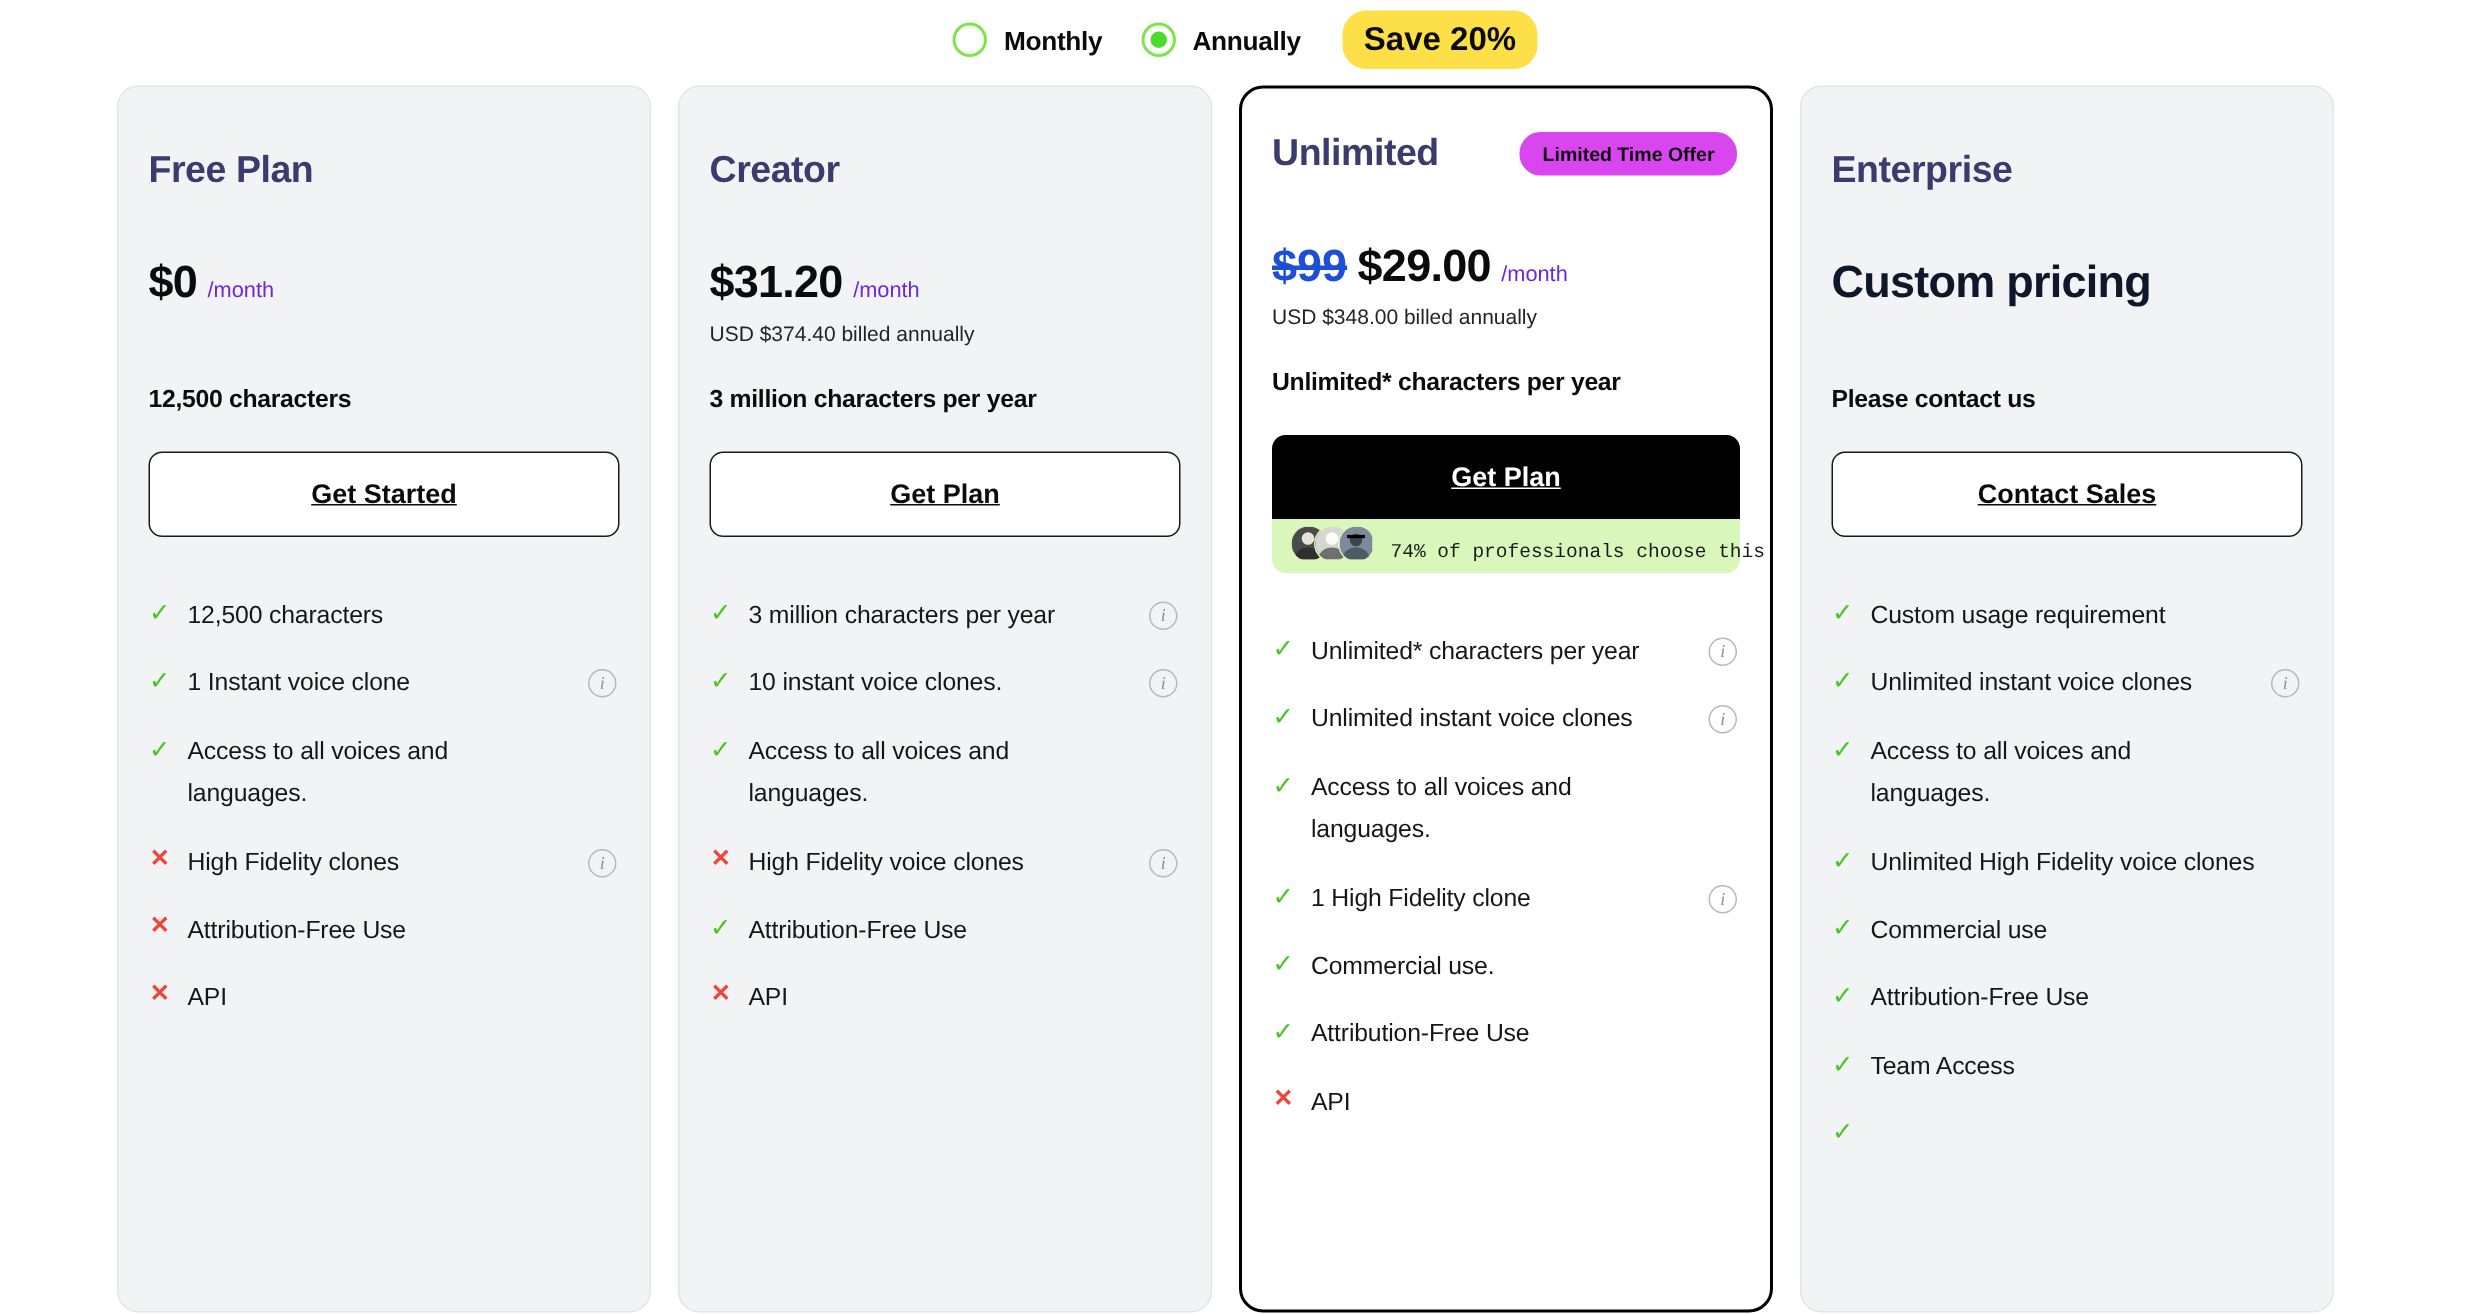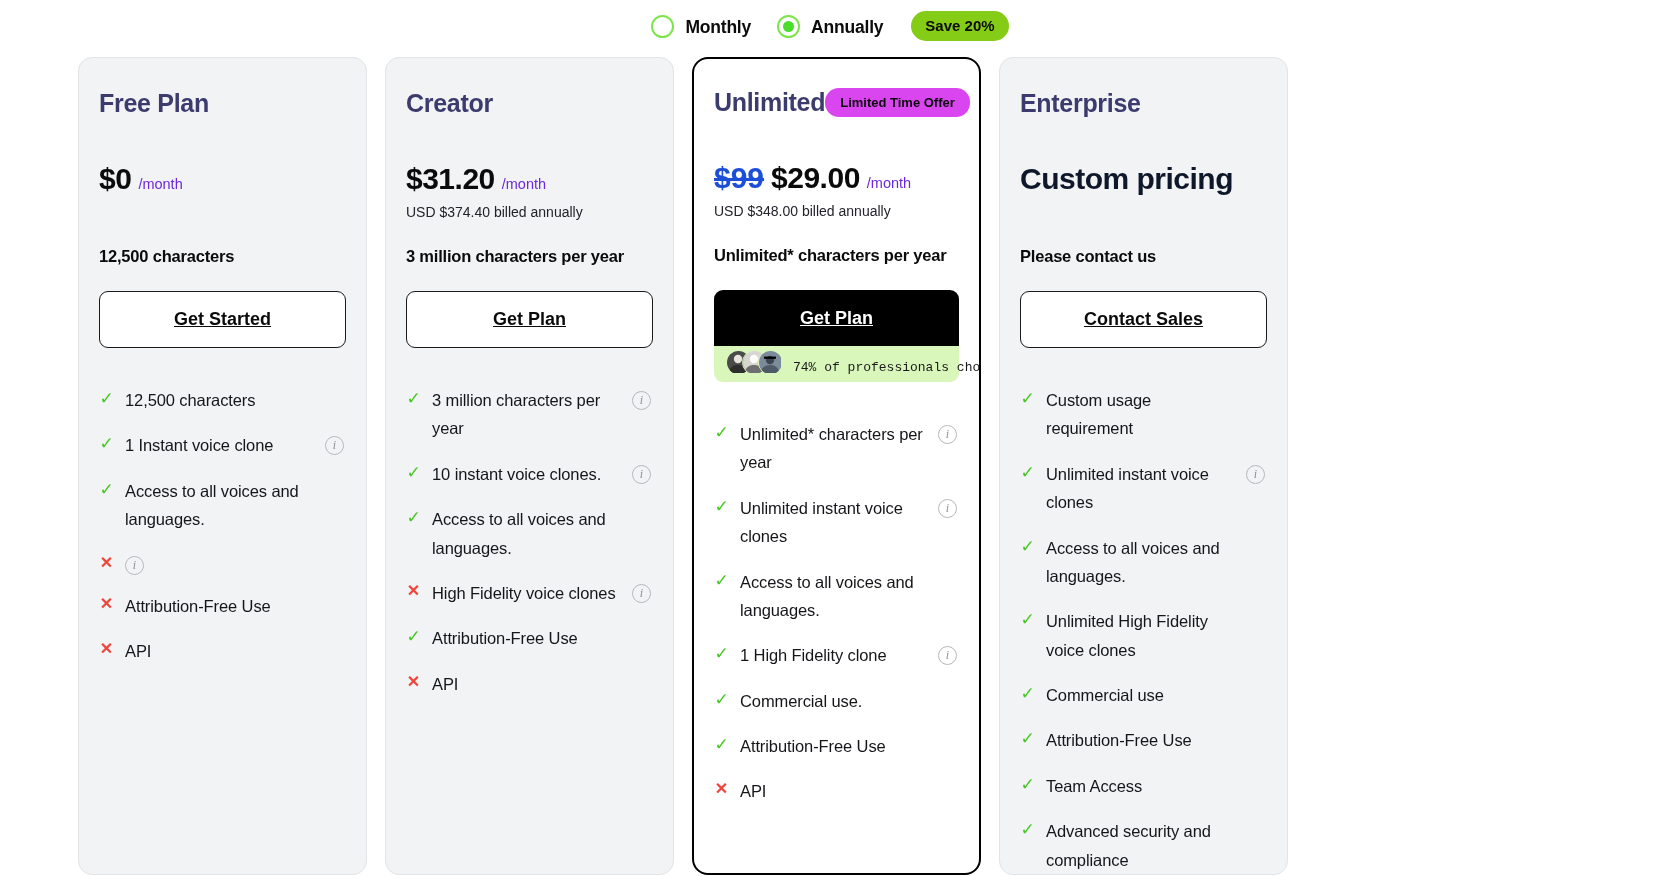--- a/index.html
+++ b/index.html
@@ -53,44 +53,44 @@
   }
 
   .toggle-label {
     font-size: 17.5px;
     font-weight: bold;
     color: #0b0b0b;
     letter-spacing: -0.2px;
   }
 
   .save-badge {
-    background: #84cc16;
+    background: #fde047;
     border-radius: 16px;
     padding: 6px 14px 7px;
-    font-size: 15px;
+    font-size: 22px;
     font-weight: bold;
     color: #0b0b0b;
     margin-left: 2px;
   }
 
   
   .cards {
     display: flex;
     gap: 18px;
     padding: 11px 78px 0;
     align-items: flex-start;
   }
 
   .card {
-    width: 289px;
+    width: 356px;
     flex: none;
     background: #f2f3f5;
     border: 1px solid #e2e4e8;
     border-radius: 14px;
-    padding: 30px 20px 20px;
+    padding: 40px 20px 20px;
     height: 818px;
     overflow: hidden;
   }
 
   .card.featured {
     background: #ffffff;
     border: 2.5px solid #000000;
     border-radius: 16px;
     padding-top: 28px;
   }
@@ -333,20 +333,21 @@
           <span class="feature-text">1 Instant voice clone</span>
           <span class="info-icon">i</span>
         </li>
         <li class="feature">
           <span class="mark yes">✓</span>
           <span class="feature-text">Access to all voices and languages.</span>
           <span class="info-spacer"></span>
         </li>
         <li class="feature">
           <span class="mark no">✕</span>
+          <span class="feature-text">High Fidelity clones</span>
           <span class="info-icon">i</span>
         </li>
         <li class="feature">
           <span class="mark no">✕</span>
           <span class="feature-text">Attribution-Free Use</span>
           <span class="info-spacer"></span>
         </li>
         <li class="feature">
           <span class="mark no">✕</span>
           <span class="feature-text">API</span>
@@ -529,18 +530,17 @@
           <span class="feature-text">Attribution-Free Use</span>
           <span class="info-spacer"></span>
         </li>
         <li class="feature">
           <span class="mark yes">✓</span>
           <span class="feature-text">Team Access</span>
           <span class="info-spacer"></span>
         </li>
         <li class="feature">
           <span class="mark yes">✓</span>
-          <span class="feature-text">Advanced security and compliance</span>
           <span class="info-spacer"></span>
         </li>
       </ul>
     </div>
   </div>
 
 </body></html>

